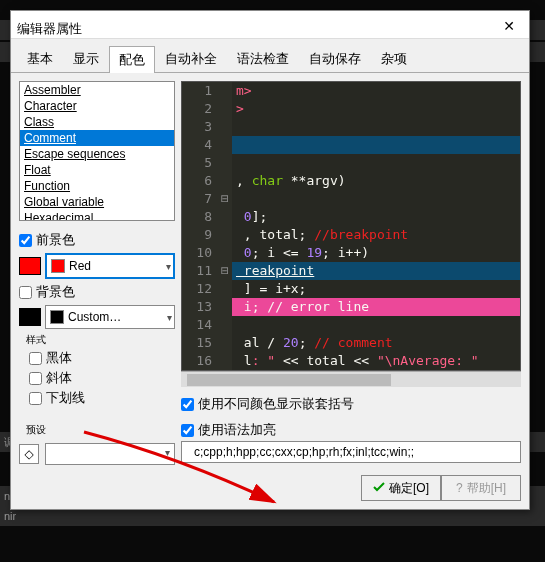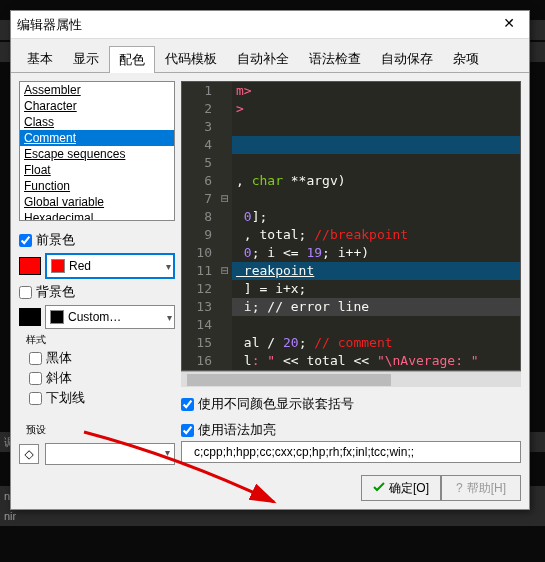--- a/index.html
+++ b/index.html
@@ -1,19 +1,19 @@
 <!DOCTYPE html>
 <html><head>
 <meta charset="utf-8">
 <style>
   * { box-sizing: border-box; margin: 0; padding: 0; }
   body { background: #0a0a0a; font-family: "Microsoft YaHei", Arial, sans-serif; font-size: 12px; width: 545px; height: 562px; position: relative; overflow: hidden; }
   .bg-strip { position: absolute; left: 0; right: 0; height: 20px; background: #2a2a2a; color: #999; font-size: 11px; padding-left: 4px; line-height: 20px; }
   .dialog { position: absolute; left: 10px; top: 10px; width: 520px; background: #f0f0f0; border: 1px solid #888; box-shadow: 2px 2px 8px rgba(0,0,0,0.5); }
-  .titlebar { height: 28px; background: #fff; display: flex; align-items: center; padding: 0 6px; border-bottom: 1px solid #ddd; }
+  .titlebar { height: 28px; background: #fff; display: flex; align-items: flex-end; padding: 0 6px; border-bottom: 1px solid #ddd; }
   .titlebar span { flex: 1; font-size: 13px; }
   .close-x { width: 28px; height: 20px; text-align: center; font-size: 14px; cursor: pointer; }
   .tabs { display: flex; padding: 6px 6px 0 6px; background: #f0f0f0; border-bottom: 1px solid #aaa; }
   .tab { padding: 4px 9px; border: 1px solid transparent; border-bottom: none; background: #f0f0f0; font-size: 13px; cursor: pointer; }
   .tab.active { background: #fff; border-color: #aaa; position: relative; top: 1px; }
   .body-area { padding: 8px; }
   .upper { display: flex; gap: 6px; }
   .left-col { width: 156px; }
   .listbox { width: 156px; height: 140px; background: #fff; border: 1px solid #888; overflow-y: scroll; }
   .listbox div { padding: 1px 4px; font-size: 12px; cursor: pointer; text-decoration: underline; }
@@ -31,21 +31,21 @@
   .code-pane { flex: 1; background: #272822; color: #f8f8f2; font-family: Consolas, monospace; font-size: 13px; border: 1px solid #555; height: 318px; overflow: auto; position: relative; }
   .code-line { display: flex; min-height: 18px; line-height: 18px; }
   .gutter { width: 36px; text-align: right; padding-right: 6px; color: #888; background: #2d2e27; flex-shrink: 0; }
   .fold { width: 14px; color: #888; text-align: center; flex-shrink: 0; background: #2d2e27; }
   .code-txt { padding-left: 4px; white-space: pre; flex: 1; }
   .tok-type { color: #84cc16; }
   .tok-num { color: #ae81ff; }
   .tok-cmt { color: #e22; }
   .tok-pnk { color: #ff6188; }
   .line-hl { background: #0c4a6e; text-decoration: underline; }
-  .line-err { background: #404040; }
+  .line-err { background: #ec4899; }
   .lower-right { margin-top: 6px; }
   .preset-row { display: flex; align-items: center; gap: 6px; margin-top: 6px; }
   .preset-row .combo { flex: 1; height: 22px; border: 1px solid #888; background: #fff; position: relative; }
   .preset-row .combo .dd { position: absolute; right: 4px; top: 3px; font-size: 10px; color: #555; }
   .file-icon { width: 20px; height: 20px; border: 1px solid #888; background: #fff; display: flex; align-items: center; justify-content: center; }
   .txt-input { height: 22px; border: 1px solid #888; background: #fff; padding: 2px 12px; font-size: 12px; }
   .btn-row { display: flex; justify-content: flex-end; margin-top: 10px; position: relative; }
   .btn { height: 26px; min-width: 80px; border: 1px solid #888; background: #f0f0f0; display: flex; align-items: center; justify-content: center; gap: 4px; font-size: 12px; cursor: pointer; padding: 0 8px; }
   .btn.disabled { color: #999; }
   .chk-green svg { width: 12px; height: 12px; }
@@ -65,21 +65,20 @@
 
 <div class="dialog">
   <div class="titlebar">
     <span>编辑器属性</span>
     <div class="close-x">✕</div>
   </div>
   <div class="tabs" id="tab-bar">
       <div class="tab">基本</div>
       <div class="tab">显示</div>
       <div class="tab active">配色</div>
-      <div class="tab">代码模板</div>
       <div class="tab">自动补全</div>
       <div class="tab">语法检查</div>
       <div class="tab">自动保存</div>
       <div class="tab">杂项</div>
     </div>
   <div class="body-area">
     <div class="upper">
       <div class="left-col">
         <div class="listbox" id="langlist">
             <div>Assembler</div>

